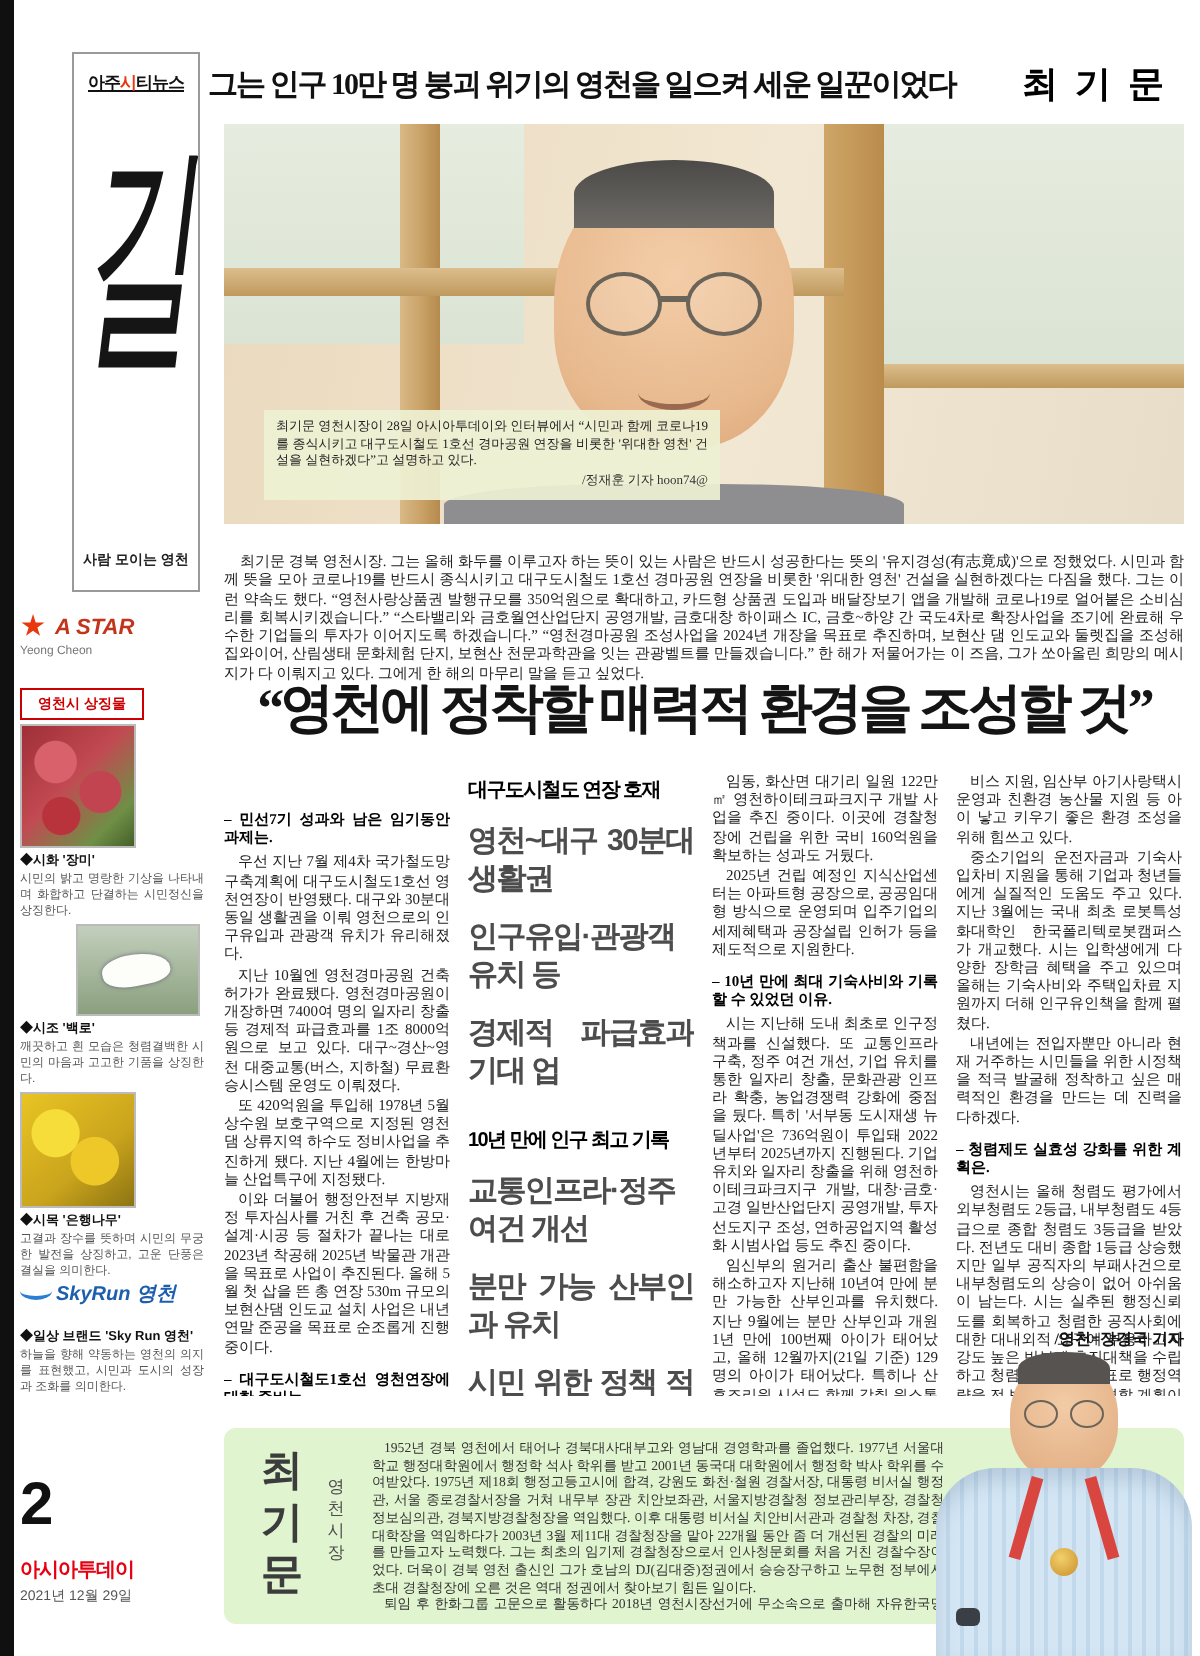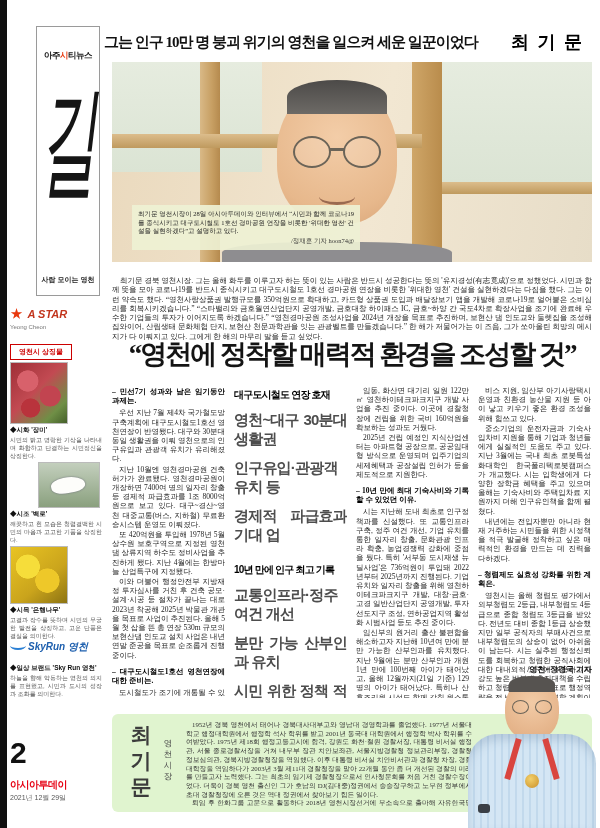--- a/index.html
+++ b/index.html
@@ -4,22 +4,22 @@
 <style>
   html,body{margin:0;padding:0;background:#888;}
   .page{position:relative;width:600px;height:828px;background:#fff;overflow:hidden;
         font-family:"Liberation Serif","DejaVu Serif",serif;color:#1a1a1a;}
   .left-strip{position:absolute;left:0;top:0;width:7px;height:828px;background:#101010;}
 
   
   .sidebar{position:absolute;left:8px;top:0;width:98px;height:828px;}
   .logo-box{position:absolute;left:28px;top:26px;width:62px;height:268px;border:1px solid #9a9a9a;
             background:#fff;text-align:center;}
-  .brand{font-size:8.5px;font-weight:bold;letter-spacing:-0.5px;margin-top:23px;color:#111;
-         font-family:"Liberation Sans",sans-serif;}
+  .brand{font-size:8.5px;font-weight:bold;letter-spacing:-0.5px;margin-top:9px;color:#111;
+         font-family:"Liberation Sans",sans-serif;text-decoration:underline;}
   .brand .accent{color:#e8380d;}
   .calli{font-size:58px;line-height:1;display:inline-block;transform:scaleY(2.1);margin-top:52px;
          font-style:italic;color:#151515;}
   .tagline{position:absolute;bottom:10px;left:0;right:0;font-size:7px;font-weight:bold;color:#222;
            font-family:"Liberation Sans",sans-serif;}
   .astar{position:absolute;left:2px;top:304px;width:86px;font-family:"Liberation Sans",sans-serif;}
   .astar .star{color:#e8380d;font-size:13px;}
   .astar .t1{font-size:11px;font-weight:bold;color:#c2351d;font-style:italic;}
   .astar .t2{display:block;font-size:6px;color:#777;margin-top:1px;}
   .symbols-label{position:absolute;left:2px;top:344px;width:60px;border:1px solid #c00;color:#c00;
@@ -94,21 +94,21 @@
   .lead{position:absolute;left:112px;top:276px;width:480px;margin:0;font-size:7.5px;line-height:9.3px;
         text-align:justify;color:#222;text-indent:8px;}
   .headline{position:absolute;left:108px;top:336px;width:488px;margin:0;text-align:center;
         font-size:27px;font-weight:bold;letter-spacing:-2px;color:#141414;}
 
   
   .cols{position:absolute;left:112px;top:386px;width:480px;height:312px;display:flex;gap:9px;}
   .col{width:113px;height:312px;overflow:hidden;text-align:justify;}
   .col p{margin:0 0 1px;font-size:7.5px;line-height:9.2px;color:#222;text-indent:7px;}
   .col p.q{font-weight:bold;text-indent:0;margin:7px 0 3px;color:#000;}
-  .col p.q:first-child{margin-top:1px;}
+  .col p.q:first-child{margin-top:19px;}
   .subcol{width:113px;}
   .sub-title{font-size:10px;font-weight:bold;color:#000;letter-spacing:-0.8px;margin:2px 0 9px;
              font-family:"Liberation Sans",sans-serif;}
   .sub-item{font-size:15px;font-weight:bold;color:#4d4d4d;letter-spacing:-0.8px;margin-bottom:10px;
              font-family:"Liberation Sans",sans-serif;}
   .g2{margin-top:18px;}
   .byline{position:absolute;left:112px;top:664px;width:480px;text-align:right;font-size:8px;
           font-weight:bold;color:#111;}
   .footer-note{position:absolute;left:112px;top:696px;width:480px;border-top:1px solid #bbb;
           padding-top:4px;text-align:center;font-size:7.5px;color:#333;}

